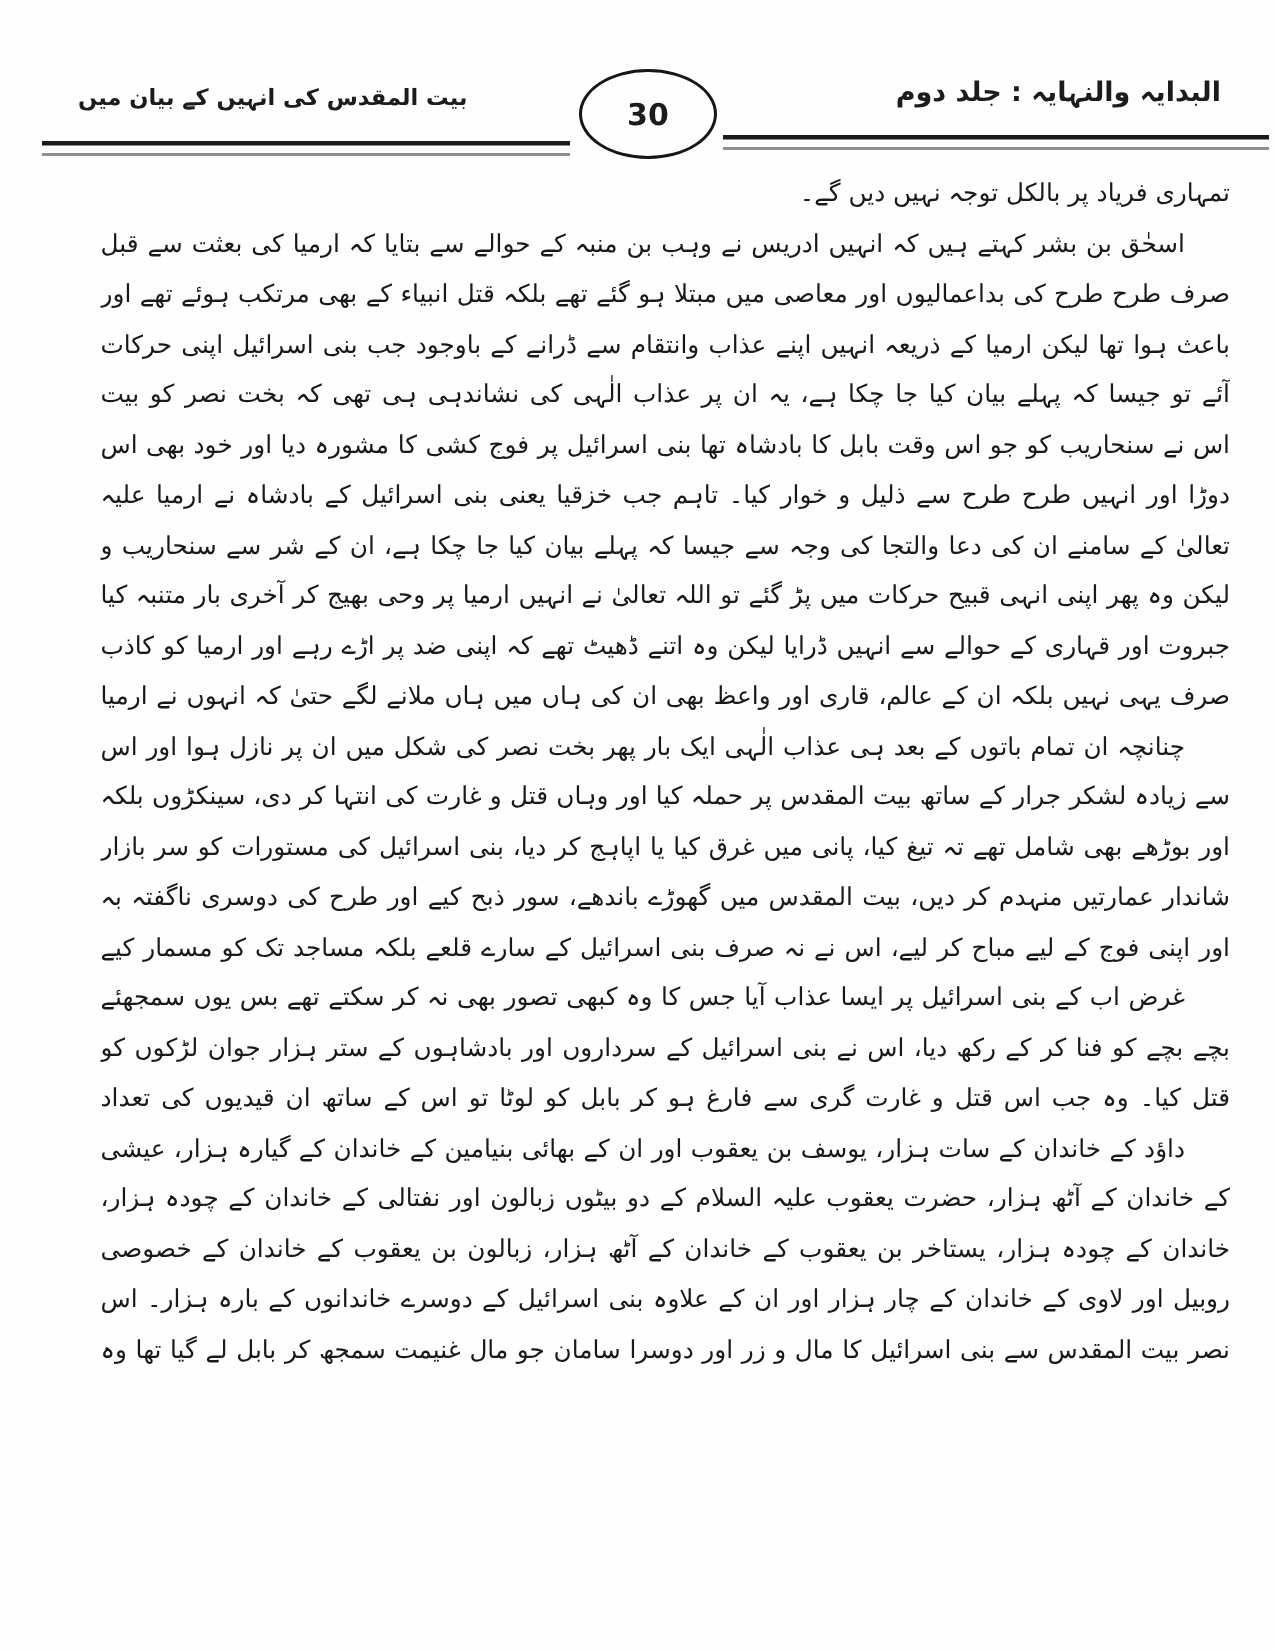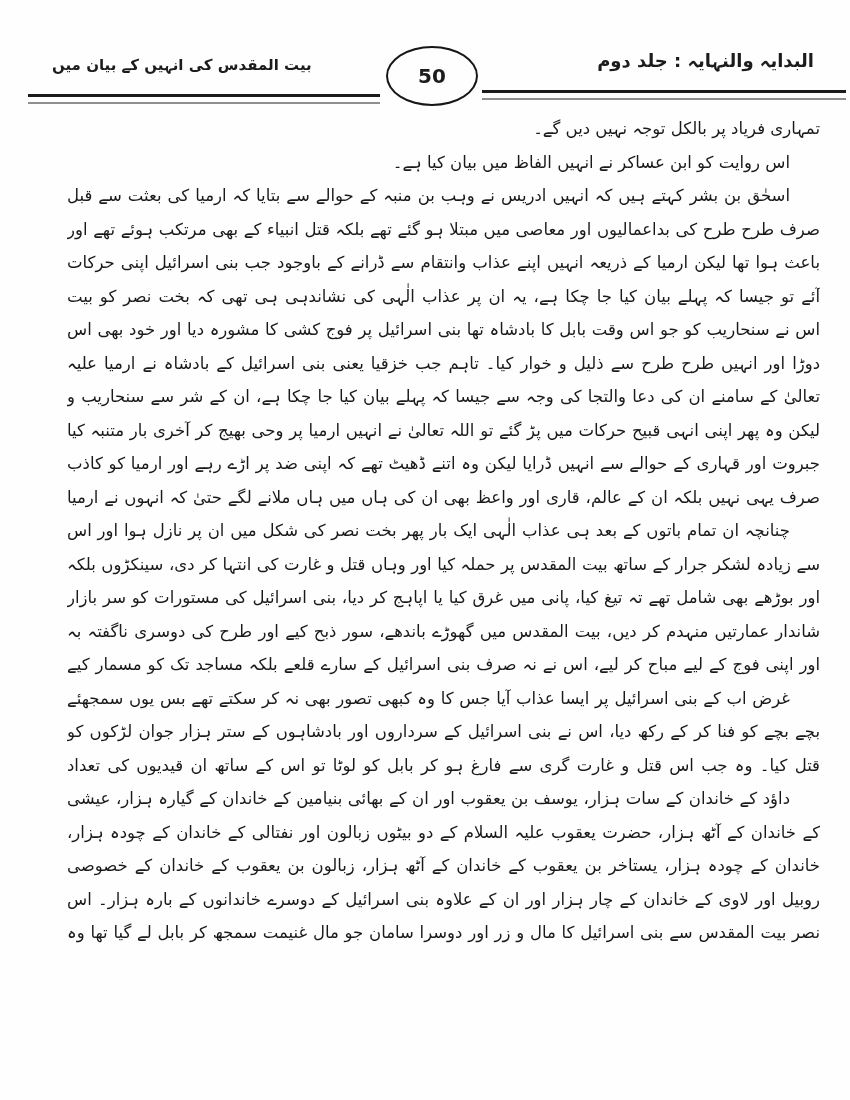--- a/index.html
+++ b/index.html
@@ -50,26 +50,25 @@
   .line.indent{padding-right:30px;}
 </style>
 </head>
 <body>
 
 <div class="hdr-right">البدایہ والنہایہ : جلد دوم</div>
 <div class="hdr-left">بیت المقدس کی انہیں کے بیان میں</div>
 <div class="rule rule-right"></div>
 <div class="rule rule-left"></div>
 <div class="page-oval">
-  <span>50</span>
+  <span>30</span>
 </div>
 
 <div class="body-text">
     <div class="line short">تمہاری فریاد پر بالکل توجہ نہیں دیں گے۔</div>
-    <div class="line indent short">اس روایت کو ابن عساکر نے انہیں الفاظ میں بیان کیا ہے۔</div>
     <div class="line indent">اسحٰق بن بشر کہتے ہیں کہ انہیں ادریس نے وہب بن منبہ کے حوالے سے بتایا کہ ارمیا کی بعثت سے قبل بنی اسرائیل نہ</div>
     <div class="line">صرف طرح طرح کی بداعمالیوں اور معاصی میں مبتلا ہو گئے تھے بلکہ قتل انبیاء کے بھی مرتکب ہوئے تھے اور یہی ان کے زوال کا</div>
     <div class="line">باعث ہوا تھا لیکن ارمیا کے ذریعہ انہیں اپنے عذاب وانتقام سے ڈرانے کے باوجود جب بنی اسرائیل اپنی حرکات قبیح سے باز نہ</div>
     <div class="line">آئے تو جیسا کہ پہلے بیان کیا جا چکا ہے، یہ ان پر عذاب الٰہی کی نشاندہی ہی تھی کہ بخت نصر کو بیت المقدس فتح کرنے کی سوجھی اور</div>
     <div class="line">اس نے سنحاریب کو جو اس وقت بابل کا بادشاہ تھا بنی اسرائیل پر فوج کشی کا مشورہ دیا اور خود بھی اس کے ساتھ بنی اسرائیل پر چڑھ</div>
     <div class="line">دوڑا اور انہیں طرح طرح سے ذلیل و خوار کیا۔ تاہم جب خزقیا یعنی بنی اسرائیل کے بادشاہ نے ارمیا علیہ السلام سے مدد چاہی تو اللہ</div>
     <div class="line">تعالیٰ کے سامنے ان کی دعا والتجا کی وجہ سے جیسا کہ پہلے بیان کیا جا چکا ہے، ان کے شر سے سنحاریب و بخت نصر کی بلا ٹال دی تھی</div>
     <div class="line">لیکن وہ پھر اپنی انہی قبیح حرکات میں پڑ گئے تو اللہ تعالیٰ نے انہیں ارمیا پر وحی بھیج کر آخری بار متنبہ کیا اور اپنی قدرت کاملہ، جلال و</div>
     <div class="line">جبروت اور قہاری کے حوالے سے انہیں ڈرایا لیکن وہ اتنے ڈھیٹ تھے کہ اپنی ضد پر اڑے رہے اور ارمیا کو کاذب ٹھہرانے لگے۔</div>
     <div class="line short">صرف یہی نہیں بلکہ ان کے عالم، قاری اور واعظ بھی ان کی ہاں میں ہاں ملانے لگے حتیٰ کہ انہوں نے ارمیا علیہ السلام کو قید میں ڈال دیا۔</div>

